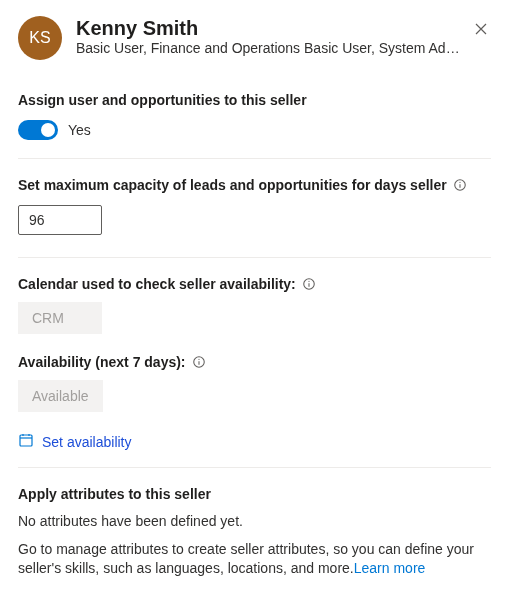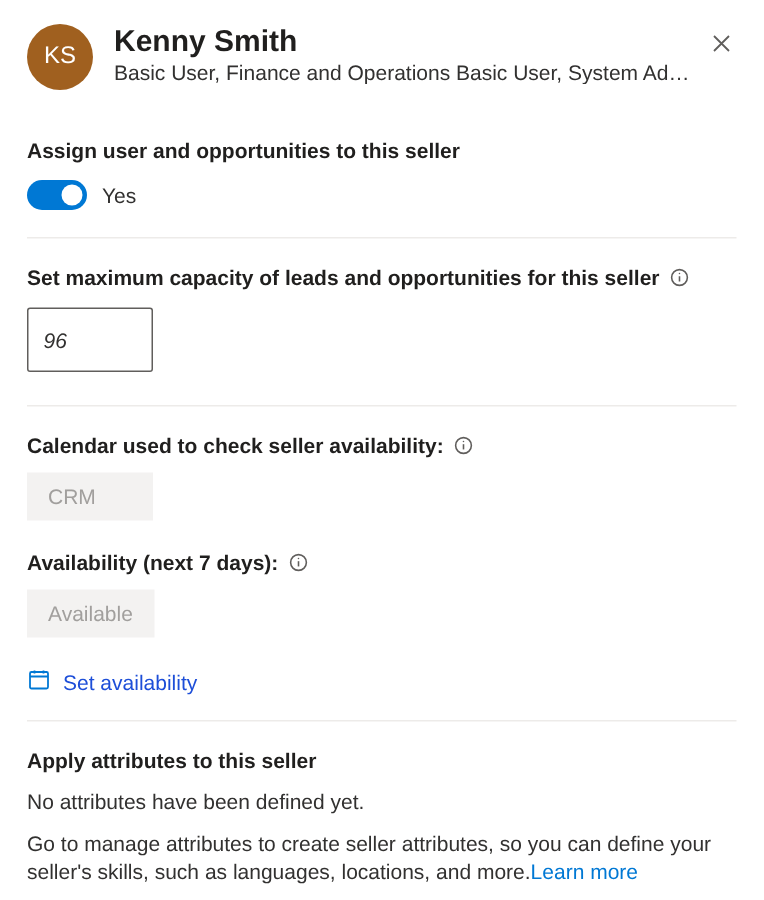--- a/index.html
+++ b/index.html
@@ -110,28 +110,27 @@
       background: #fff;
       border-radius: 50%;
     }
     .divider {
       border: none;
       border-top: 1px solid #edebe9;
       margin: 0 0 18px 0;
     }
     .num-input {
       width: 84px;
-      height: 43px;
+      height: 30px;
       border: 1px solid #605e5c;
       border-radius: 2px;
       padding: 0 10px;
       font-size: 14px;
       color: #323130;
       margin-bottom: 22px;
-      font-style: italic;
     }
     .readonly-box {
       display: inline-block;
       background: #f3f2f1;
       color: #a19f9d;
       padding: 8px 14px;
       font-size: 14px;
       min-width: 84px;
       margin-bottom: 20px;
     }
@@ -181,21 +180,21 @@
 <div class="toggle-row">
   <div class="toggle">
     <div class="toggle-knob"></div>
   </div>
   <span>Yes</span>
 </div>
 
 <hr class="divider">
 
 <div class="section-label with-info">
-  <span>Set maximum capacity of leads and opportunities for this seller</span>
+  <span>Set maximum capacity of leads and opportunities for days seller</span>
   <span class="info-icon">
     <svg viewBox="0 0 16 16" fill="none" stroke="#605e5c" stroke-width="1.2">
       <circle cx="8" cy="8" r="6"></circle>
       <line x1="8" y1="7" x2="8" y2="11"></line>
       <circle cx="8" cy="5" r="0.6" fill="#605e5c" stroke="none"></circle>
     </svg>
   </span>
 </div>
 <input class="num-input" type="text" value="96" style="">
 

